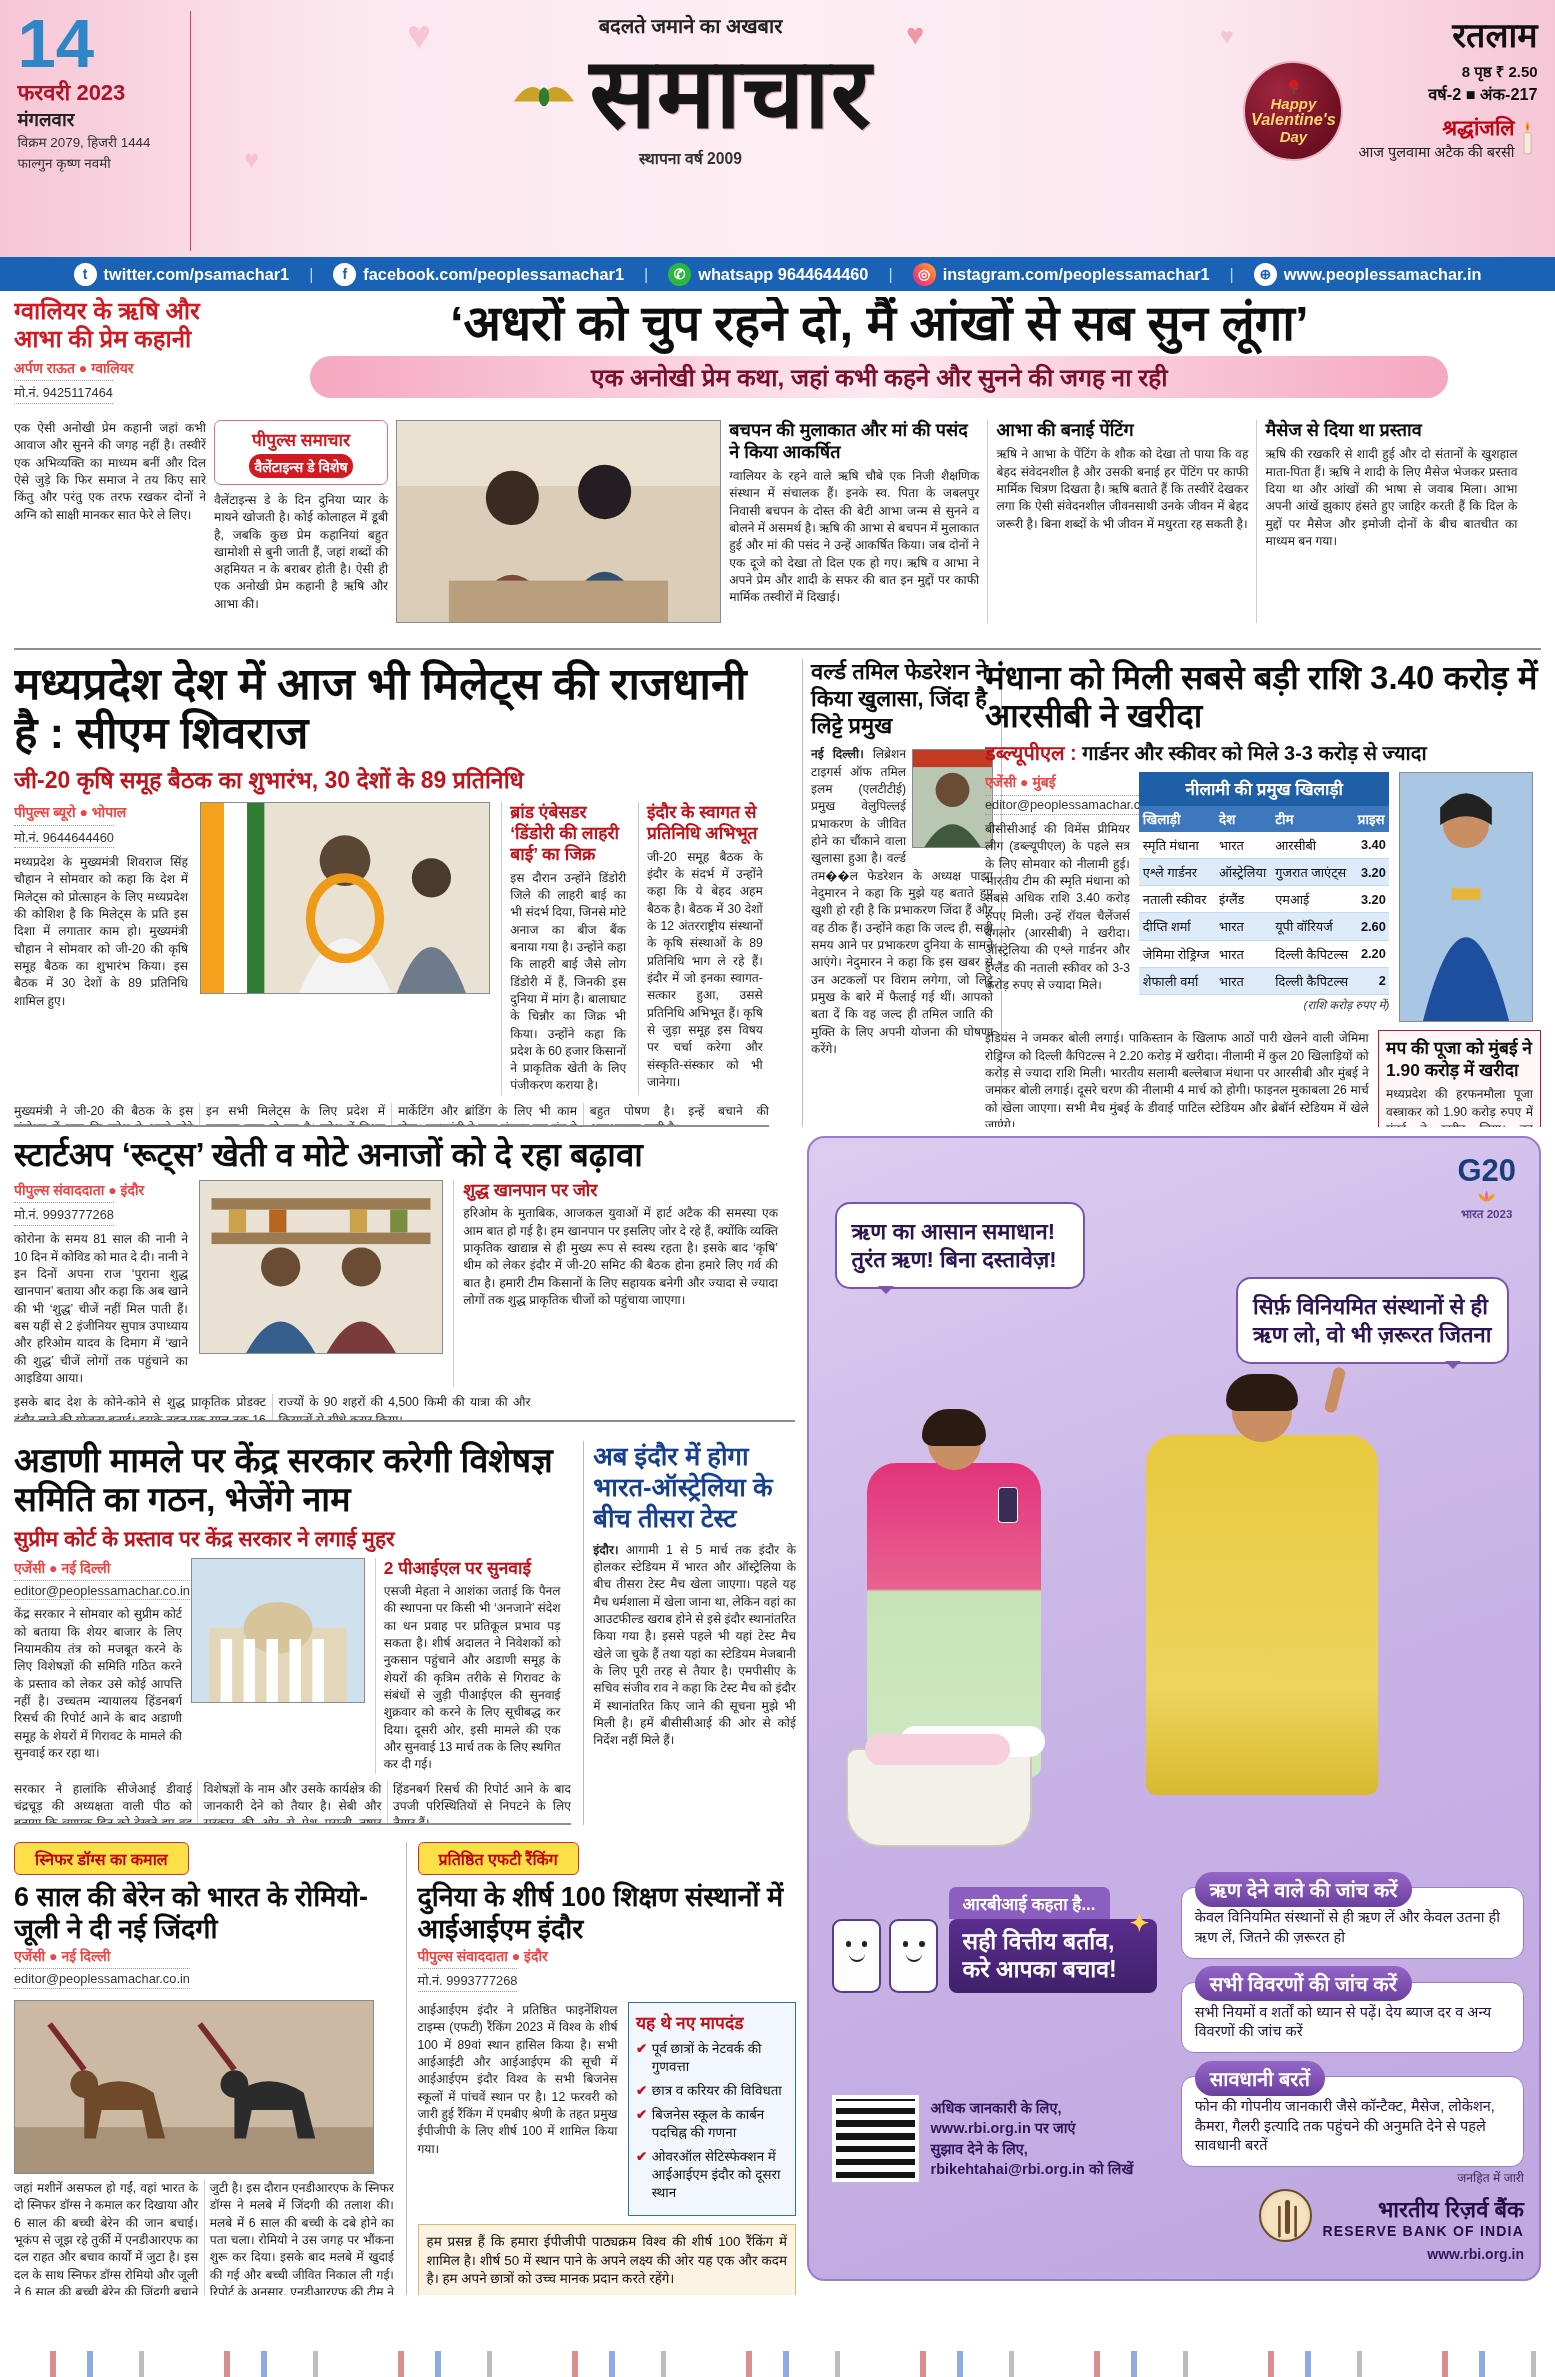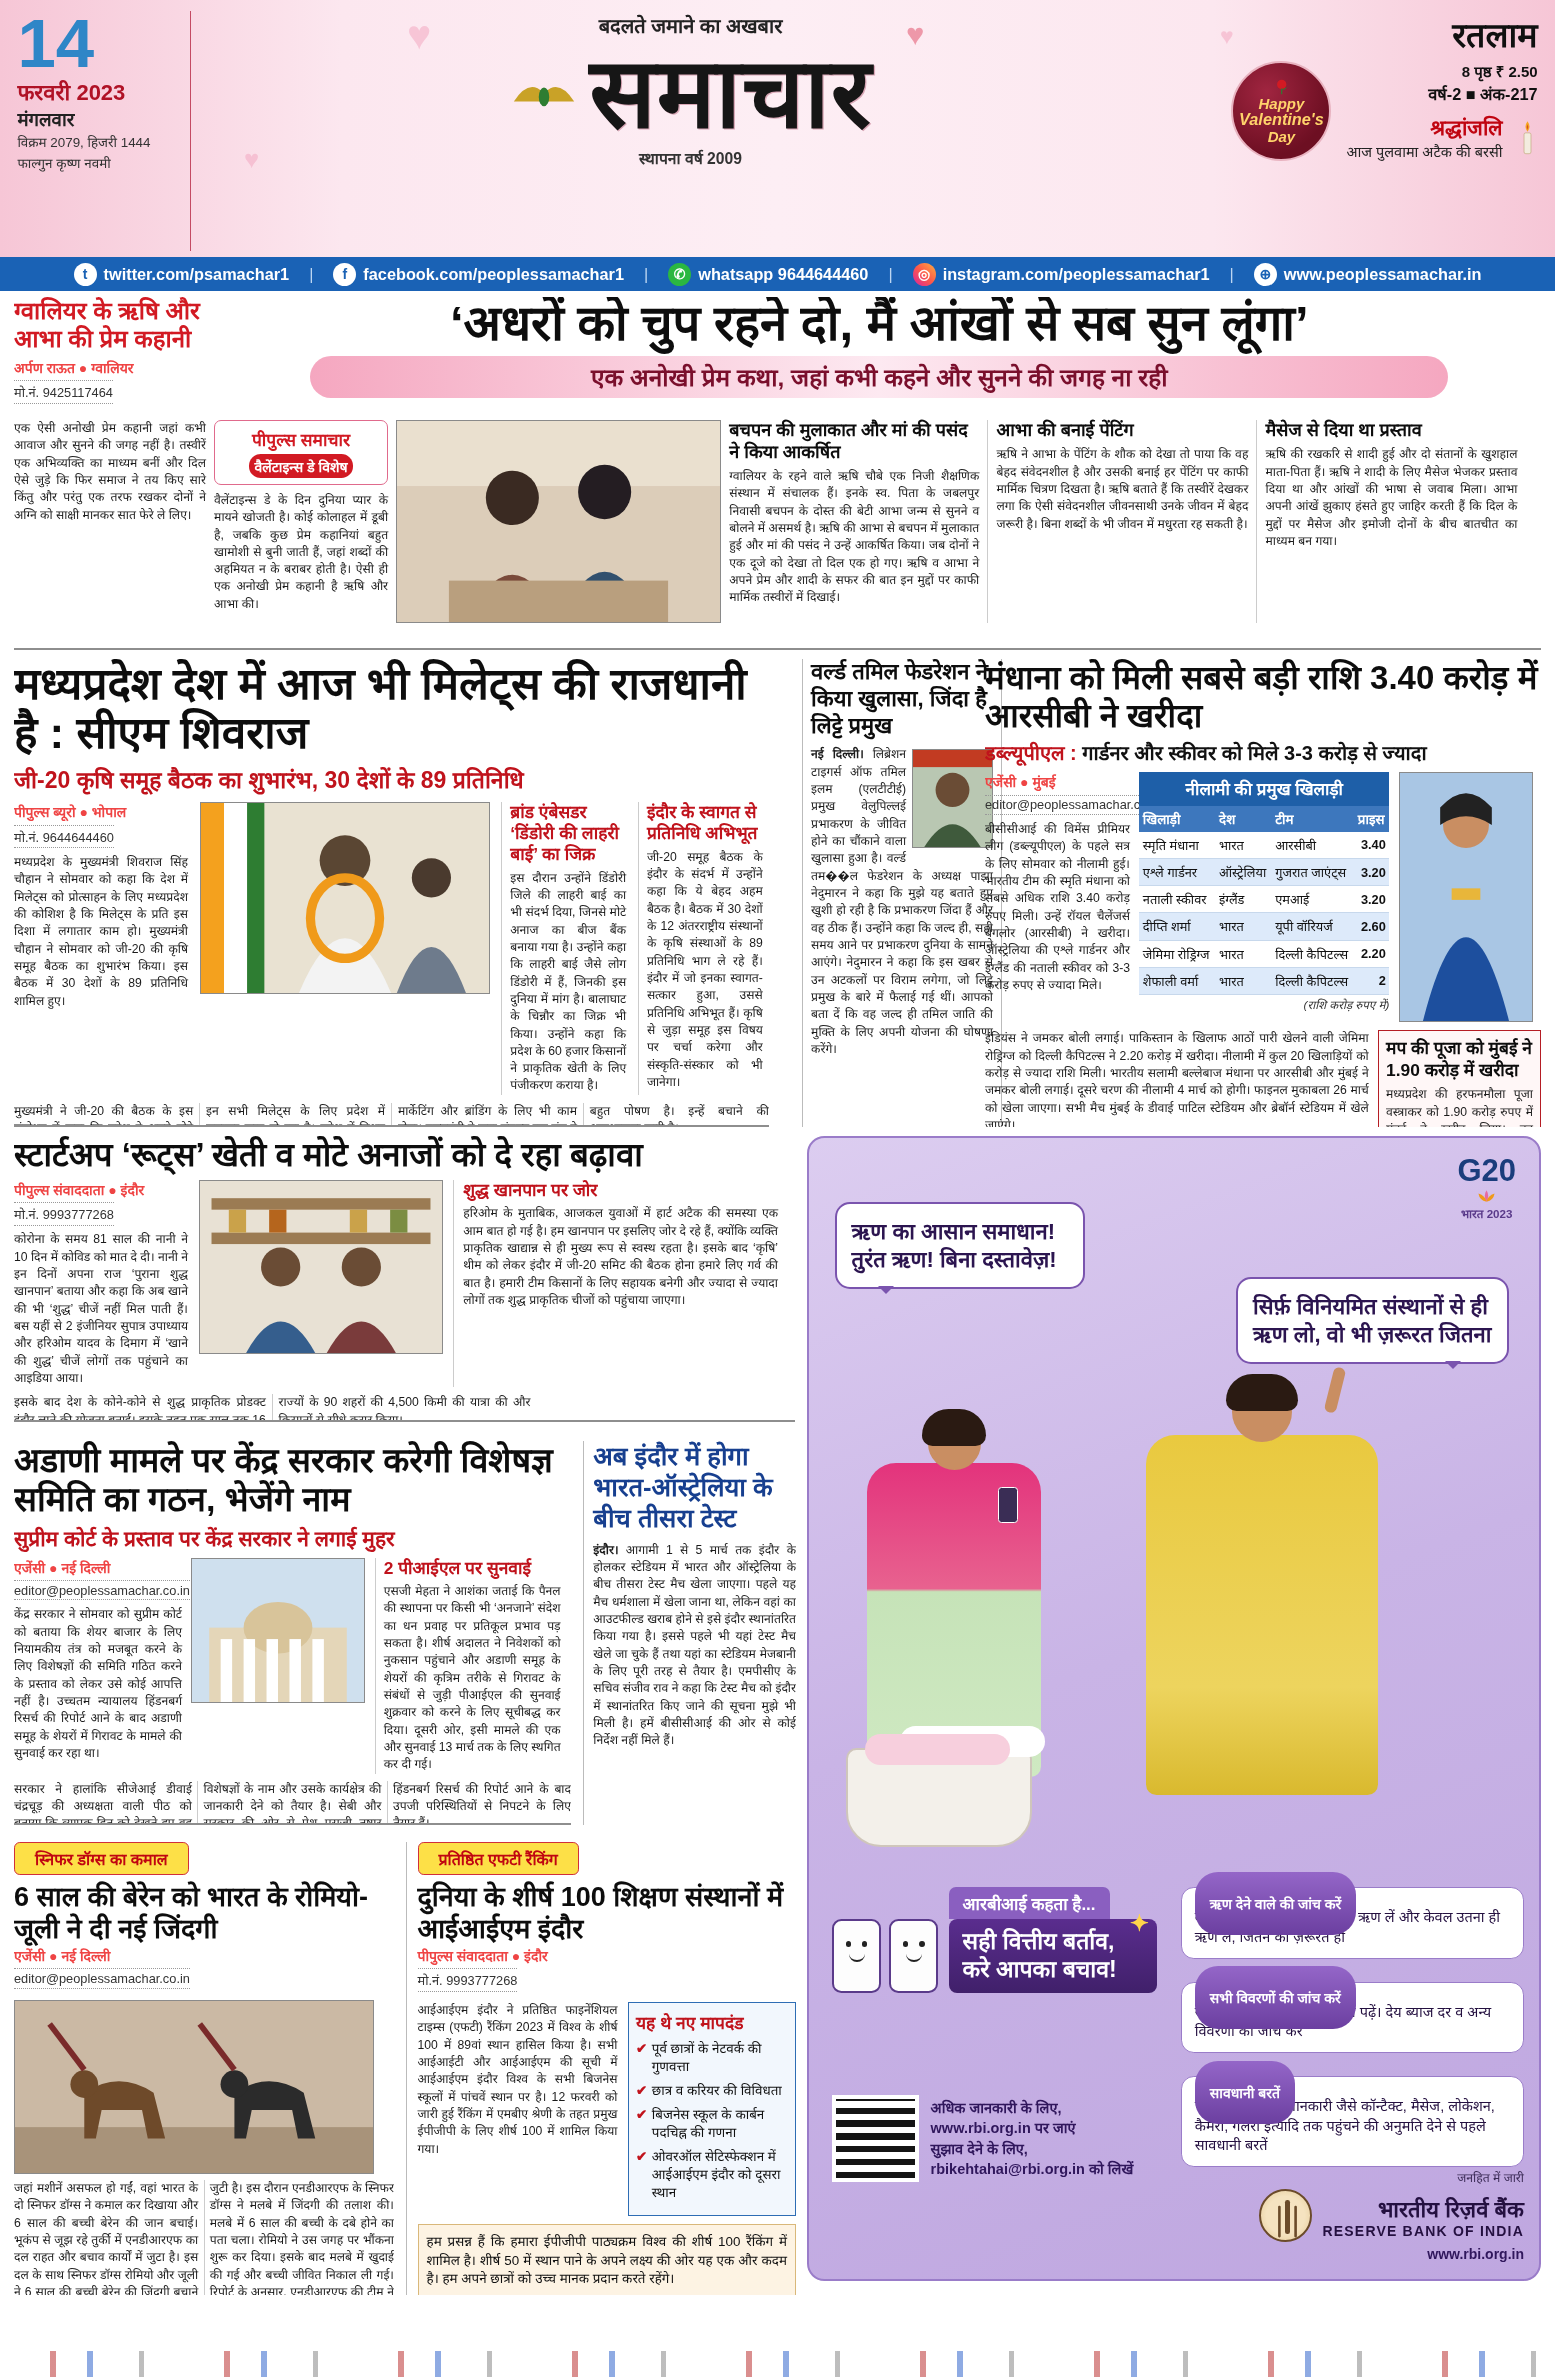--- a/index.html
+++ b/index.html
@@ -33,21 +33,21 @@
   .valentine-badge { width:100px; height:100px; border-radius:50%;
      background:radial-gradient(circle at 35% 30%, #a02540, #6d0f22 70%);
      border:2.9px solid #e8b3c0; color:#ffd36b; display:flex; flex-direction:column;
      align-items:center; justify-content:center; font-style:italic; font-weight:bold;
      text-align:center; line-height:1.05; }
   .vb1{font-size:15px;} .vb2{font-size:16.3px;} .vb3{font-size:15px;}
   .rose { width:17.4px; height:17.4px; }
   .mh-price-col { text-align:right; }
   .mh-pages { font-size:15px; font-weight:bold; color:#111; }
   .mh-vol { font-size:16.3px; font-weight:bold; color:#111; margin-top:2.3px; }
-  .tribute { display:flex; align-items:center; gap:14px; margin-top:8.1px; }
+  .tribute { display:flex; align-items:center; gap:2px; margin-top:8.1px; }
   .tribute-txt { text-align:right; }
   .trib-t { color:#c00511; font-size:21px; font-weight:bold; }
   .trib-s { color:#222; font-size:14.5px; font-weight:normal; }
   .candle { width:21px; height:37px; }
 
   
   .socialbar { left:0; top:257px; width:1555px; height:34px; background:#1a62b5;
      display:flex; align-items:center; justify-content:center; gap:20px; color:#fff; }
   .sb-item { display:flex; align-items:center; gap:7px; font-size:16.3px; font-weight:bold; }
   .sb-sep { color:#bcd6f2; font-size:16.3px; }
@@ -163,21 +163,21 @@
   .woman2 .w-body { height:360px; background:linear-gradient(180deg,#e9c93f 0%,#edd45e 70%,#d9b92e 100%); }
   .woman2 .finger { position:absolute; top:-15px; right:37px; width:11.6px; height:46px; background:#c98e62;
                     border-radius:5.8px; transform:rotate(14deg); }
   .basket { position:absolute; left:37px; top:610px; width:186px; height:99px; background:#f3f0ea;
             border:2.3px solid #cfc6bb; border-radius:10.5px 10.5px 35px 35px; }
   .basket .cloth { position:absolute; top:-16.3px; left:17.4px; width:145px; height:31px; background:#f7cfdd;
                    border-radius:17.4px; box-shadow:35px -8.1px 0 #ffffff; }
   .chk-col { position:absolute; left:372px; top:749px; width:343px; display:flex; flex-direction:column; gap:23px; }
   .chk { background:#fff; border:1.7px solid #9a7cc9; border-radius:12.8px; padding:20px 12.8px 10.5px; position:relative; }
   .chk .pill { position:absolute; top:-16.3px; left:12.8px; background:linear-gradient(#9466c8,#6b3fa0);
-               color:#fff; font-weight:bold; font-size:14px; padding:22px 15px; border-radius:23px; white-space:nowrap; }
+               color:#fff; font-weight:bold; font-size:20px; padding:4px 15px; border-radius:23px; white-space:nowrap; }
   .chk p { font-size:14.5px; line-height:1.35; color:#241040; }
   .ad-left { position:absolute; left:23px; top:749px; width:325px; display:flex; gap:10.5px; align-items:flex-end; }
   .mascots { display:flex; gap:8.1px; }
   .mascot { width:49px; height:74px; background:#fdfdfd; border:2.3px solid #5a3a8a; border-radius:9.3px; position:relative; }
   .mascot .eye { position:absolute; top:20px; width:5.8px; height:5.8px; background:#222; border-radius:50%; }
   .mascot .eye.l{left:11.6px;} .mascot .eye.r{right:11.6px;}
   .mascot .smile { position:absolute; top:33px; left:15px; width:16.3px; height:8.1px;
                    border-bottom:2.3px solid #222; border-radius:0 0 11.6px 11.6px; }
   .ribbons { flex:1; }
   .rbi-says { display:inline-block; background:#8a5fc0; color:#fff; font-size:17px; font-weight:bold;

